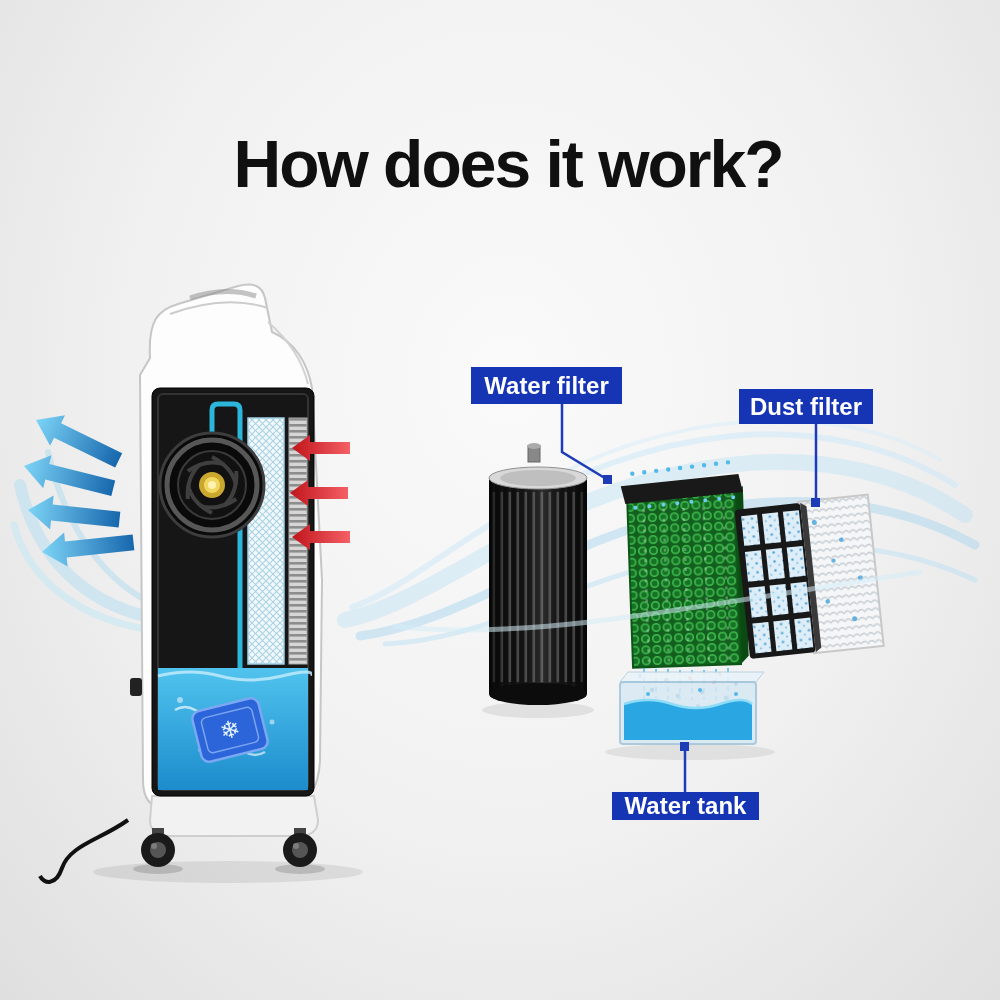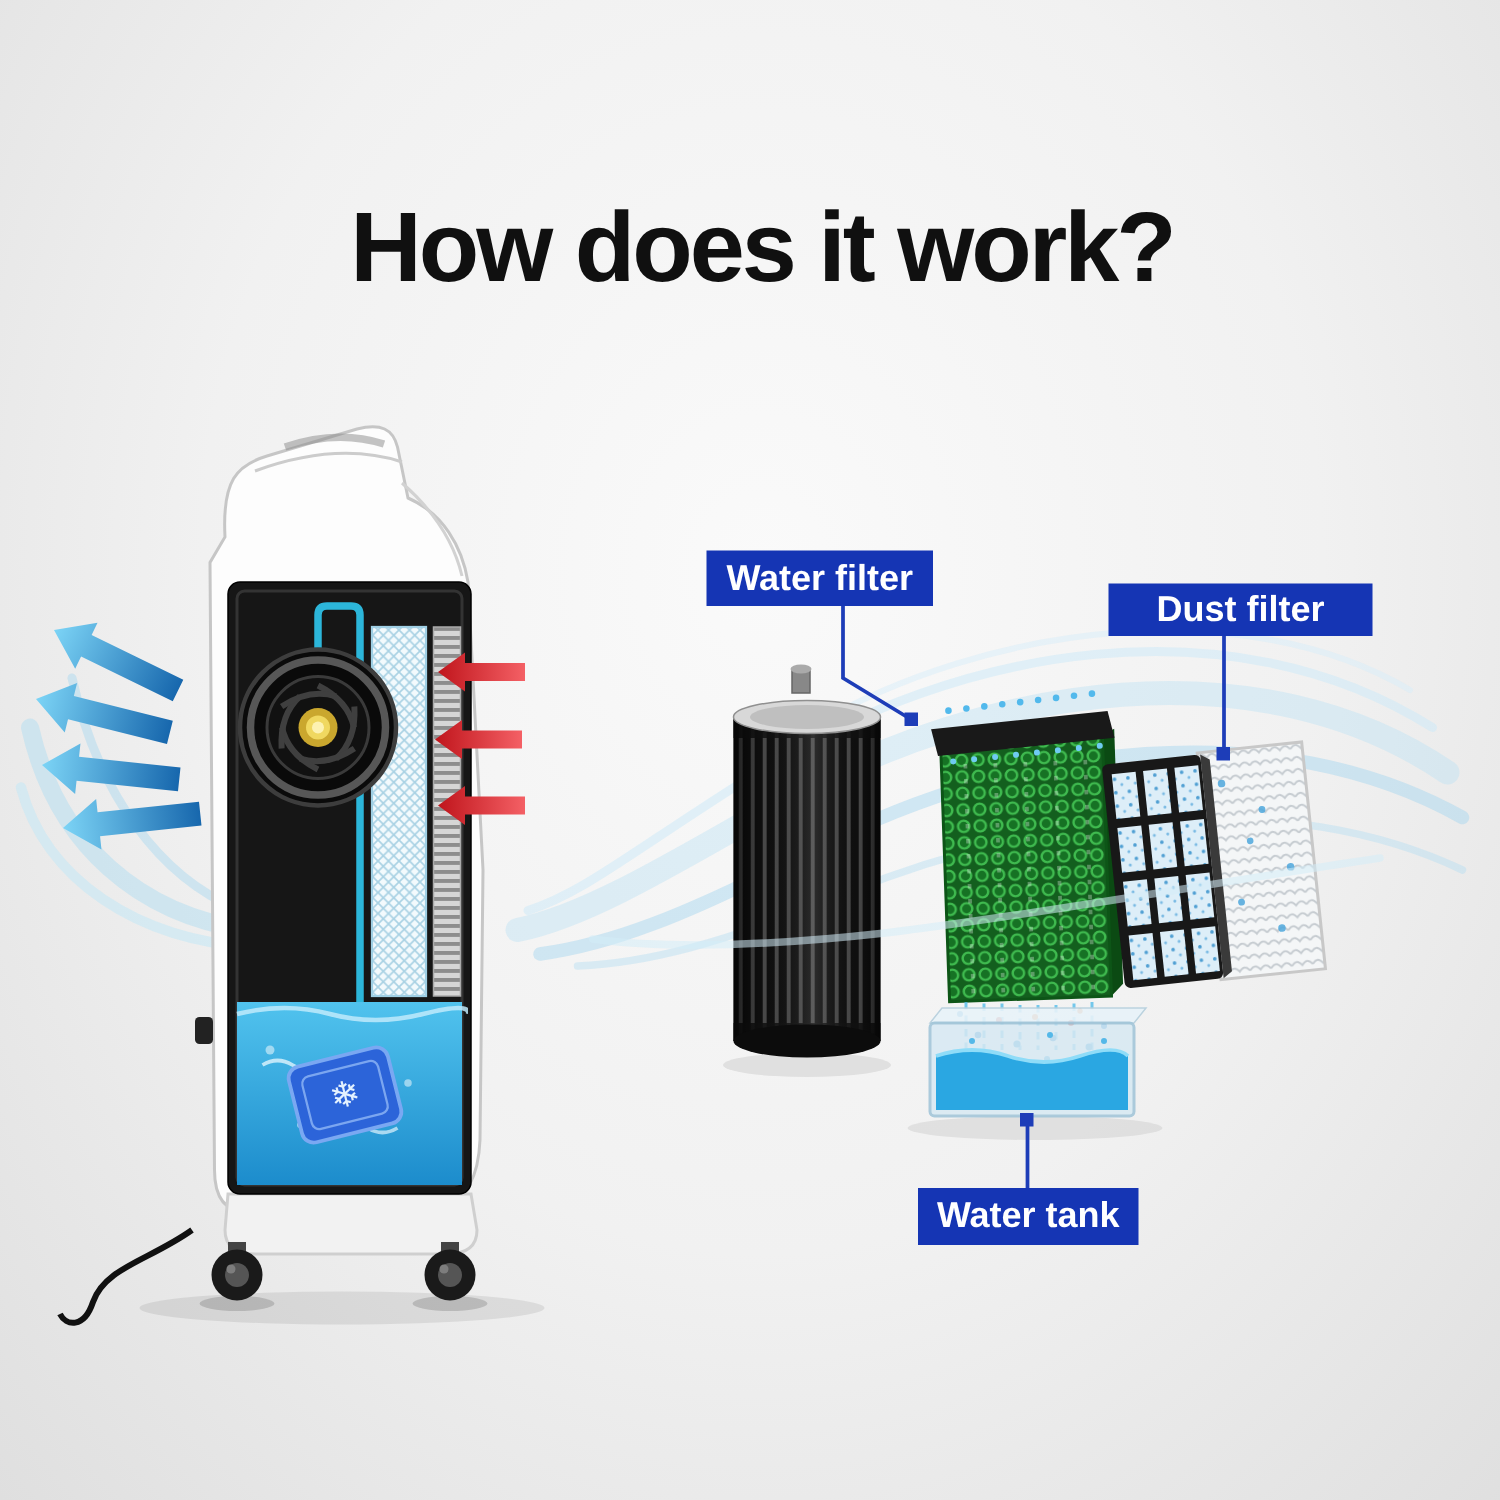--- a/index.html
+++ b/index.html
@@ -291,16 +291,16 @@
       <path d="M685 512 L 685 470"></path>
     </g>
     <g fill="#1d3db8" stroke="none">
       <rect x="603" y="195" width="9" height="9"></rect>
       <rect x="811" y="218" width="9" height="9"></rect>
       <rect x="680" y="462" width="9" height="9"></rect>
     </g>
   </svg>
 
   <div class="label" style="left:471px;top:367px;width:151px;height:37px">Water filter</div>
-  <div class="label" style="left:739px;top:389px;width:176px;height:35px">Dust filter</div>
-  <div class="label" style="left:612px;top:792px;width:147px;height:38px">Water tank</div>
+  <div class="label" style="left:739px;top:389px;width:134px;height:35px">Dust filter</div>
+  <div class="label" style="left:612px;top:792px;width:147px;height:28px">Water tank</div>
 
 </div>
 
 </body></html>

